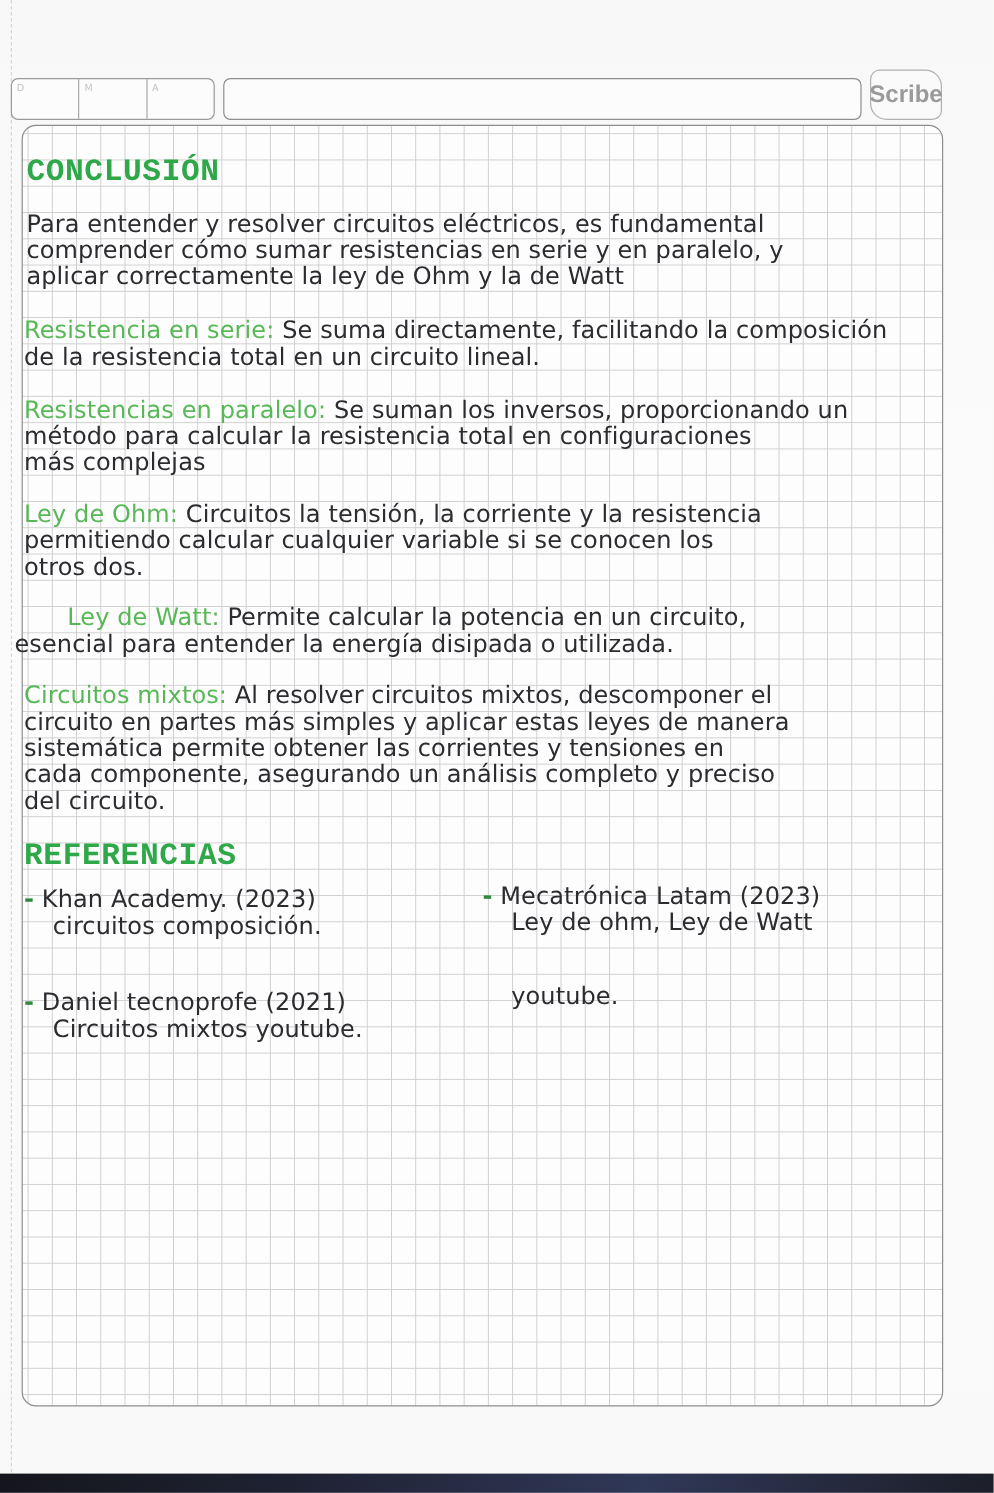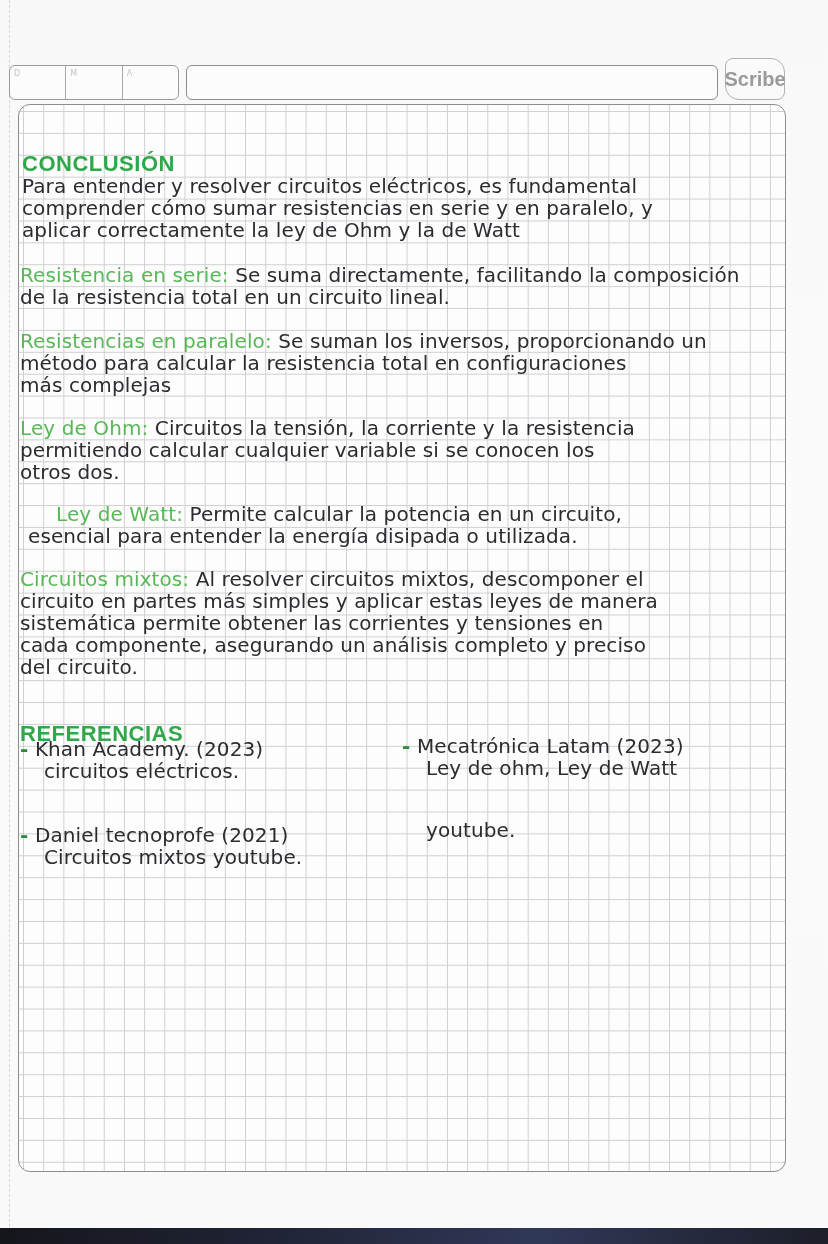--- a/index.html
+++ b/index.html
@@ -52,24 +52,23 @@
     background-size: 20.2px 21.9px;
     background-position: 4px 6px;
     box-sizing: border-box;
   }
   .hand {
     position: absolute; font-family: "DejaVu Sans", sans-serif;
     color: #2b2b30; font-size: 20px; line-height: 21.9px; letter-spacing: 0.1px;
     white-space: nowrap;
   }
   .heading {
-    position: absolute; font-family: Liberation Sans, sans-serif;
-    font-size: 22px; font-weight: bold; letter-spacing: 0.5px;
+    position: absolute; font-family: Liberation Mono, monospace;
+    font-size: 26px; font-weight: bold; letter-spacing: 0.5px;
     color: #2fa84a;
-    margin-top: 23px;
   }
   .term { color: #58b857; }
   .ref-dash { color: #2f8a3e; font-weight: bold; }
 </style>
 </head>
 <body>
 
 <div class="page">
   <div class="margin-line"></div>
 
@@ -102,37 +101,37 @@
 
   <div class="hand" style="left:20px; top:418px;">
     <span class="term">Ley de Ohm:</span><span> Circuitos la tensión, la corriente y la resistencia</span>
   </div>
   <div class="hand" style="left:20px; top:440px;">permitiendo calcular cualquier variable si se conocen los</div>
   <div class="hand" style="left:20px; top:462px;">otros dos.</div>
 
   <div class="hand" style="left:20px; top:504px;padding-left:36px;">
     <span class="term">Ley de Watt:</span><span> Permite calcular la potencia en un circuito,</span>
   </div>
-  <div class="hand" style="left:28px; top:526px;text-align:center;">esencial para entender la energía disipada o utilizada.</div>
+  <div class="hand" style="left:12px; top:526px;text-align:center;">esencial para entender la energía disipada o utilizada.</div>
 
   <div class="hand" style="left:20px; top:569px;">
     <span class="term">Circuitos mixtos:</span><span> Al resolver circuitos mixtos, descomponer el</span>
   </div>
   <div class="hand" style="left:20px; top:591px;">circuito en partes más simples y aplicar estas leyes de manera</div>
   <div class="hand" style="left:20px; top:613px;">sistemática permite obtener las corrientes y tensiones en</div>
   <div class="hand" style="left:20px; top:635px;">cada componente, asegurando un análisis completo y preciso</div>
   <div class="hand" style="left:20px; top:657px;">del circuito.</div>
 
   <div class="heading" style="left:20px; top:698px;">REFERENCIAS</div>
 
   <div class="hand" style="left:20px; top:739px;">
     <span class="ref-dash">-</span>
     <span>Khan Academy. (2023)</span>
   </div>
-  <div class="hand" style="left:44px; top:761px;">circuitos eléctricos.</div>
+  <div class="hand" style="left:44px; top:761px;">circuitos composición.</div>
 
   <div class="hand" style="left:402px; top:736px;">
     <span class="ref-dash">-</span>
     <span>Mecatrónica Latam (2023)</span>
   </div>
   <div class="hand" style="left:426px; top:758px;">Ley de ohm, Ley de Watt</div>
   <div class="hand" style="left:426px; top:820px;">youtube.</div>
 
   <div class="hand" style="left:20px; top:825px;">
     <span class="ref-dash">-</span>

